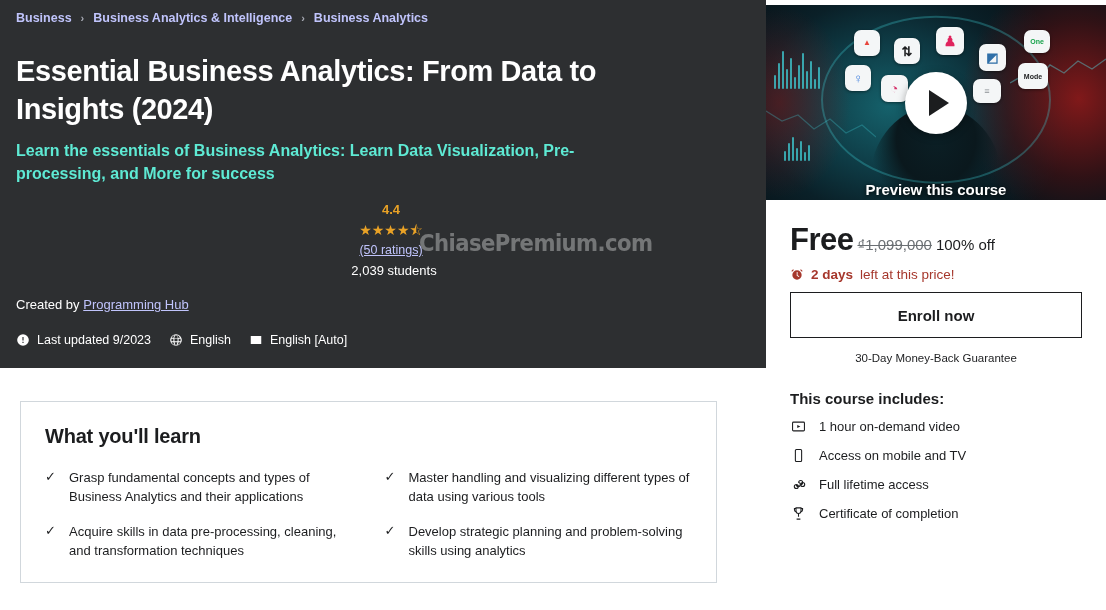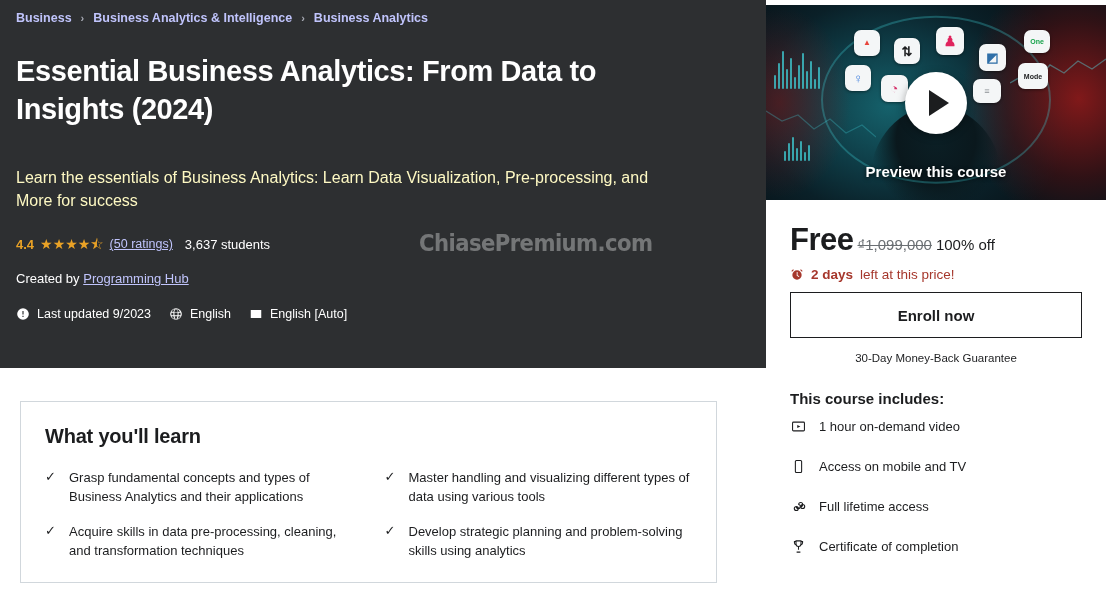--- a/index.html
+++ b/index.html
@@ -23,29 +23,30 @@
   .crumb { color: #c0c4fc; text-decoration: none; white-space: nowrap; }
   .crumb-sep { color: #a8abb5; font-size: 11px; }
 
   .course-title {
     margin-top: 28px;
     font-size: 29px; line-height: 1.3;
     font-weight: bold; letter-spacing: -0.4px;
     max-width: 680px;
   }
   .course-subtitle {
-    margin-top: 39px;
+    margin-top: 12px;
     font-size: 16px; line-height: 1.42;
-    font-weight: 400; color: #fef9c3;
+    font-weight: 700; color: #5eead4;
     max-width: 640px;
   }
 
   .rating-row {
-    margin-top: 24px; display: flex; align-items: center; gap: 6px;
+    margin-top: 16px; display: flex; align-items: center; gap: 6px;
     font-size: 13px;
+    flex-direction: column;
   }
   .rating-num { color: #e9a226; font-weight: bold; }
   .stars { display: inline-flex; gap: 0px; line-height: 1; }
   .star { color: #e9a226; font-size: 14px; letter-spacing: 0px; }
   .ratings-link { color: #c0c4fc; text-decoration: underline; font-size: 12.5px; }
   .students { color: #ffffff; font-size: 13px; margin-left: 6px; }
 
   .creator-row { margin-top: 19px; font-size: 13px; }
   .creator-link { color: #c0c4fc; text-decoration: underline; }
 
@@ -127,21 +128,21 @@
     display: flex; align-items: center; justify-content: center;
     box-shadow: 0 2px 8px rgba(0,0,0,0.35);
   }
   .play-tri {
     width: 0; height: 0; margin-left: 5px;
     border-left: 20px solid #1c1d1f;
     border-top: 13px solid transparent;
     border-bottom: 13px solid transparent;
   }
   .preview-label {
-    position: absolute; left: 0; right: 0; bottom: 20px;
+    position: absolute; left: 0; right: 0; bottom: 2px;
     text-align: center; color: #ffffff;
     font-size: 15px; font-weight: bold;
     text-shadow: 0 1px 4px rgba(0,0,0,0.9);
   }
 
   .buy-box { padding: 22px 24px 0 24px; }
   .price-row { display: flex; align-items: baseline; gap: 4px; }
   .price-now { font-size: 31px; font-weight: bold; color: #1c1d1f; letter-spacing: -0.5px; }
   .price-old { font-size: 15px; color: #6a6f73; text-decoration: line-through; }
   .price-off { font-size: 15px; color: #1c1d1f; }
@@ -164,21 +165,21 @@
   .wishlist svg { width: 19px; height: 19px; }
   .enroll {
     margin-top: 10px; width: 100%; height: 46px;
     background: #ffffff; border: 1px solid #1c1d1f;
     font-size: 15px; font-weight: bold; color: #1c1d1f;
     font-family: "Liberation Sans", sans-serif; cursor: pointer;
   }
   .guarantee { margin-top: 14px; text-align: center; font-size: 11.5px; color: #1c1d1f; }
 
   .includes-title { margin-top: 26px; font-size: 15px; font-weight: bold; color: #1c1d1f; }
-  .includes-list { margin-top: 11px; display: flex; flex-direction: column; gap: 24px; }
+  .includes-list { margin-top: 11px; display: flex; flex-direction: column; gap: 13px; }
   .includes-item { display: flex; align-items: center; gap: 13px; font-size: 13px; color: #1c1d1f; }
   .inc-icon { flex: none; width: 16px; height: 16px; display: flex; align-items: center; justify-content: center; }
   .inc-icon svg { width: 15px; height: 15px; }
 </style>
 </head>
 <body>
 
 <div class="page">
 
   <div class="hero">
@@ -197,21 +198,21 @@
     <div class="rating-row">
       <span class="rating-num">4.4</span>
       <span class="stars">
         <span class="star">★</span>
         <span class="star">★</span>
         <span class="star">★</span>
         <span class="star">★</span>
         <span class="star">⯪</span>
       </span>
       <a class="ratings-link" href="#">(50 ratings)</a>
-      <span class="students">3,637 students</span>
+      <span class="students">2,039 students</span>
     </div>
 
     <div class="creator-row">
       <span>Created by</span>
       <a class="creator-link" href="#">Programming Hub</a>
     </div>
 
     <div class="meta-row">
       <div class="meta-item">
         <span class="meta-icon">

